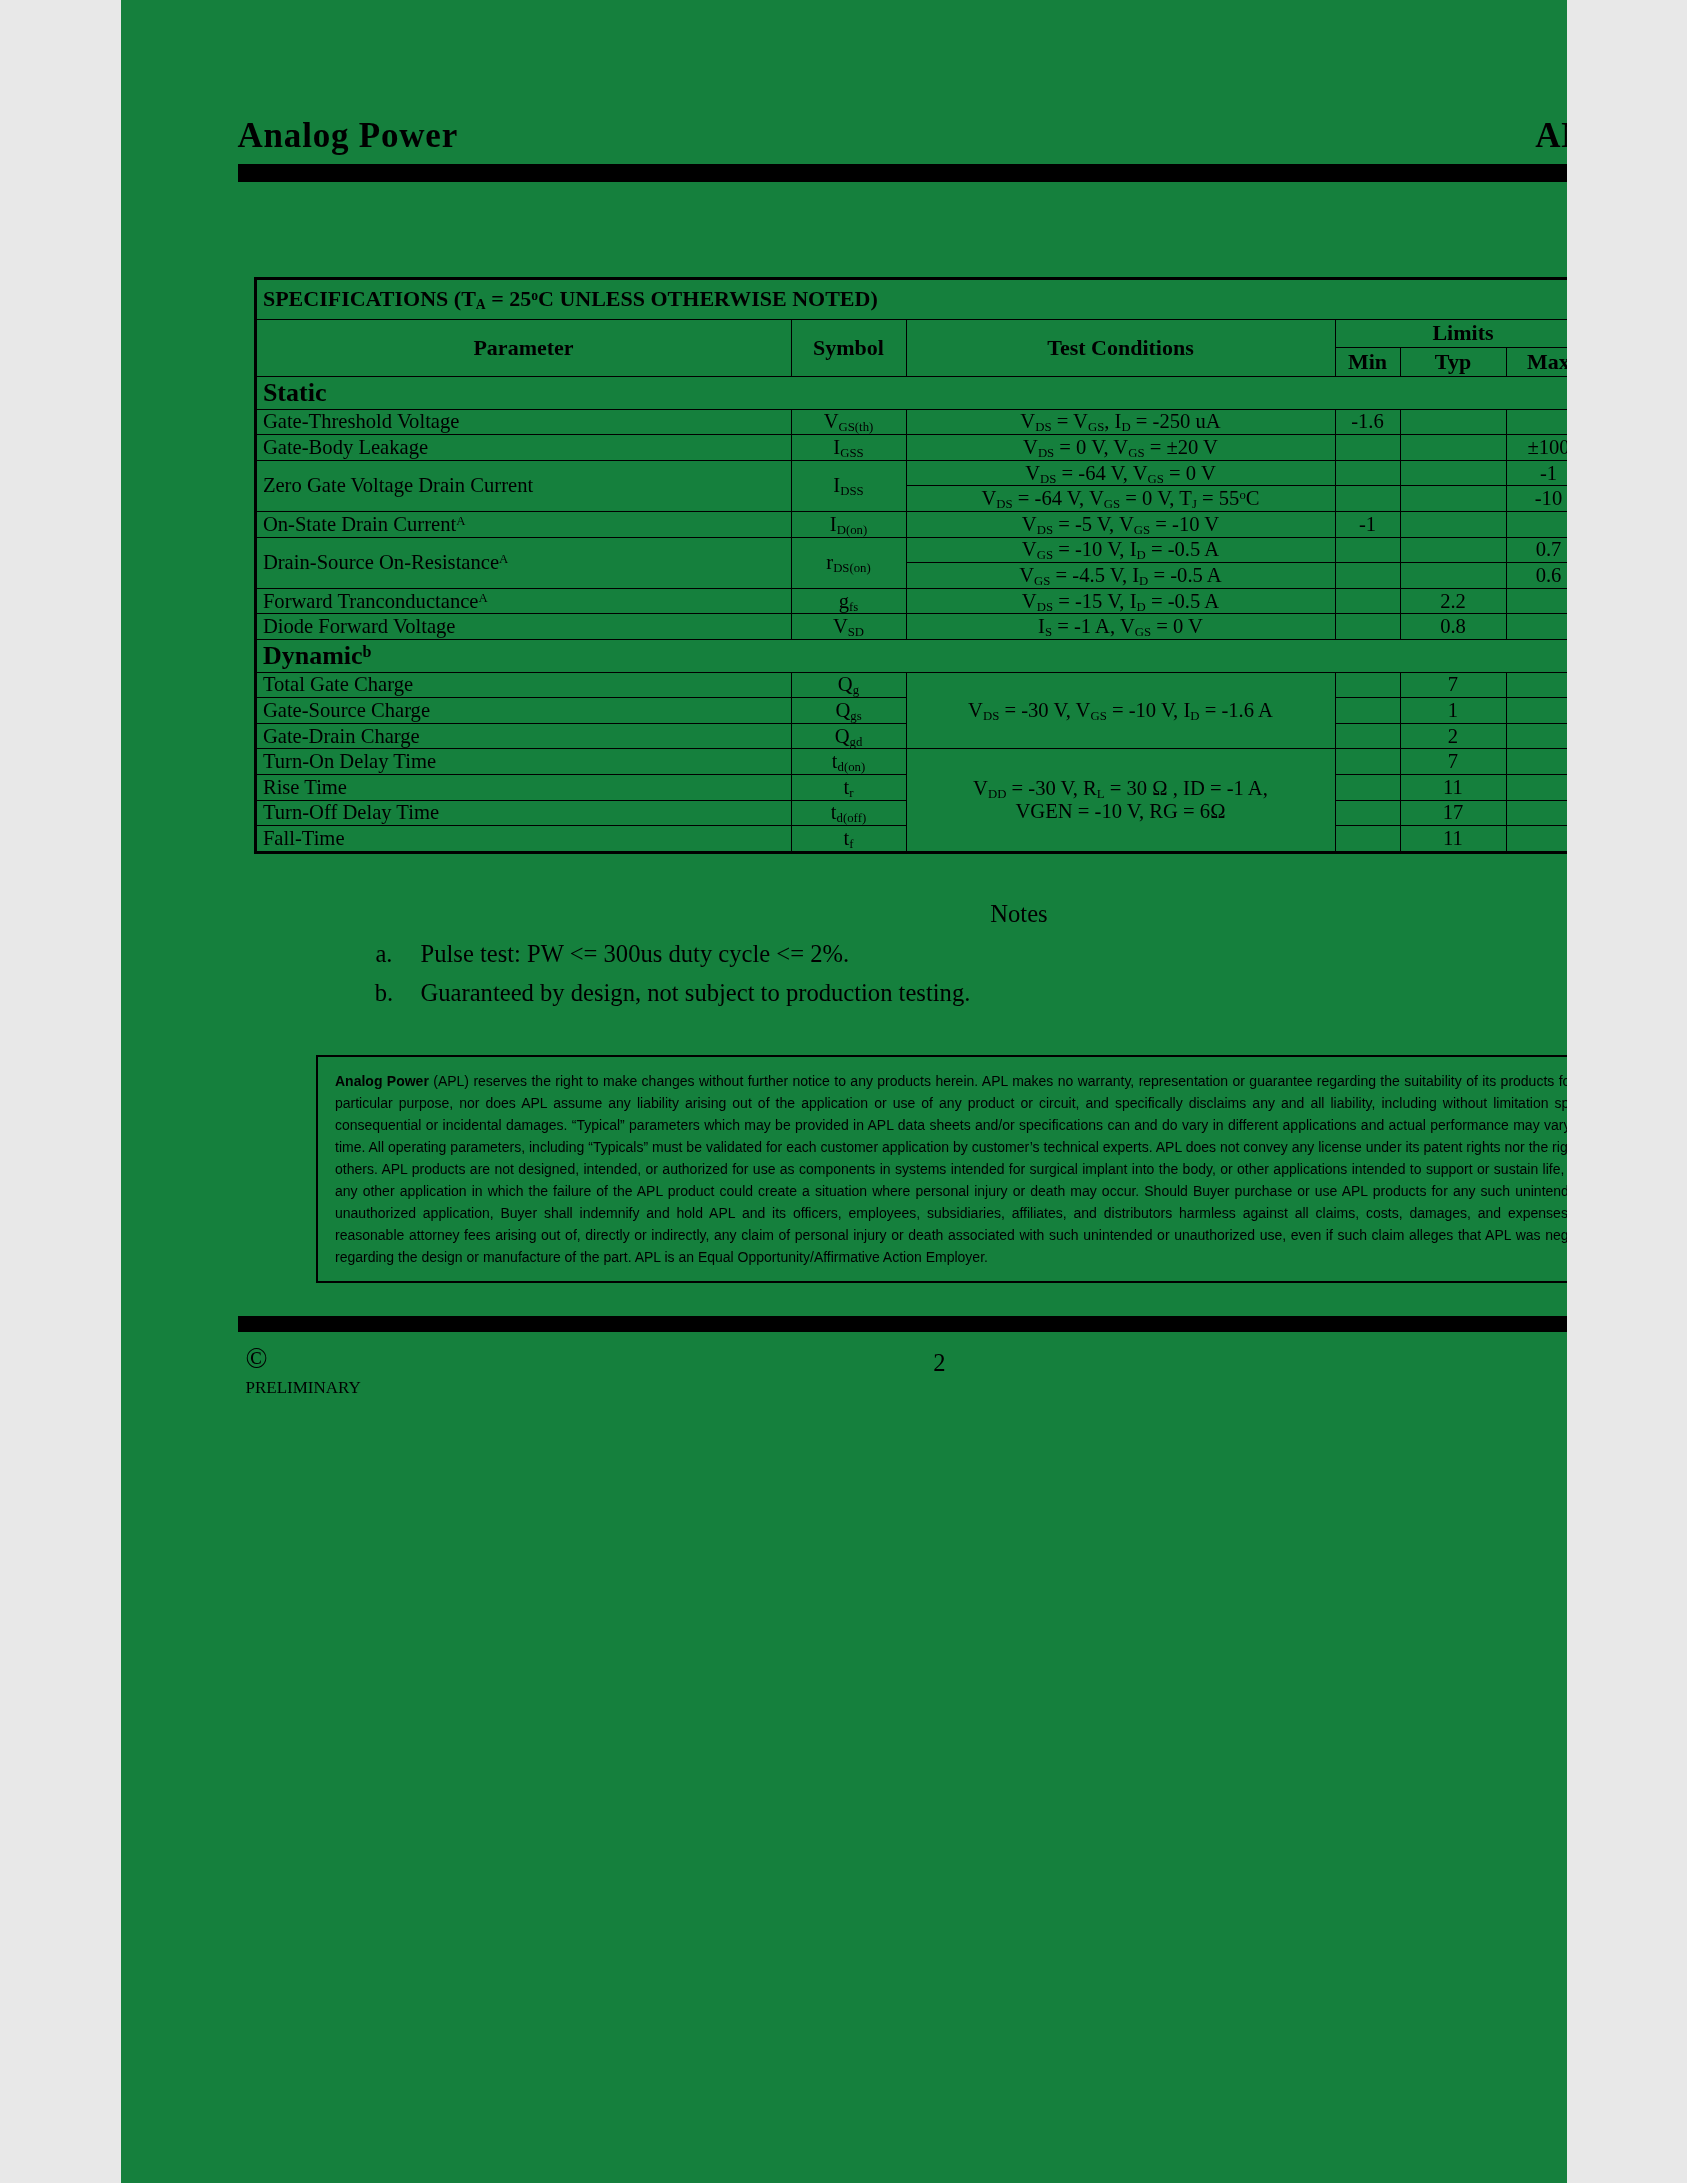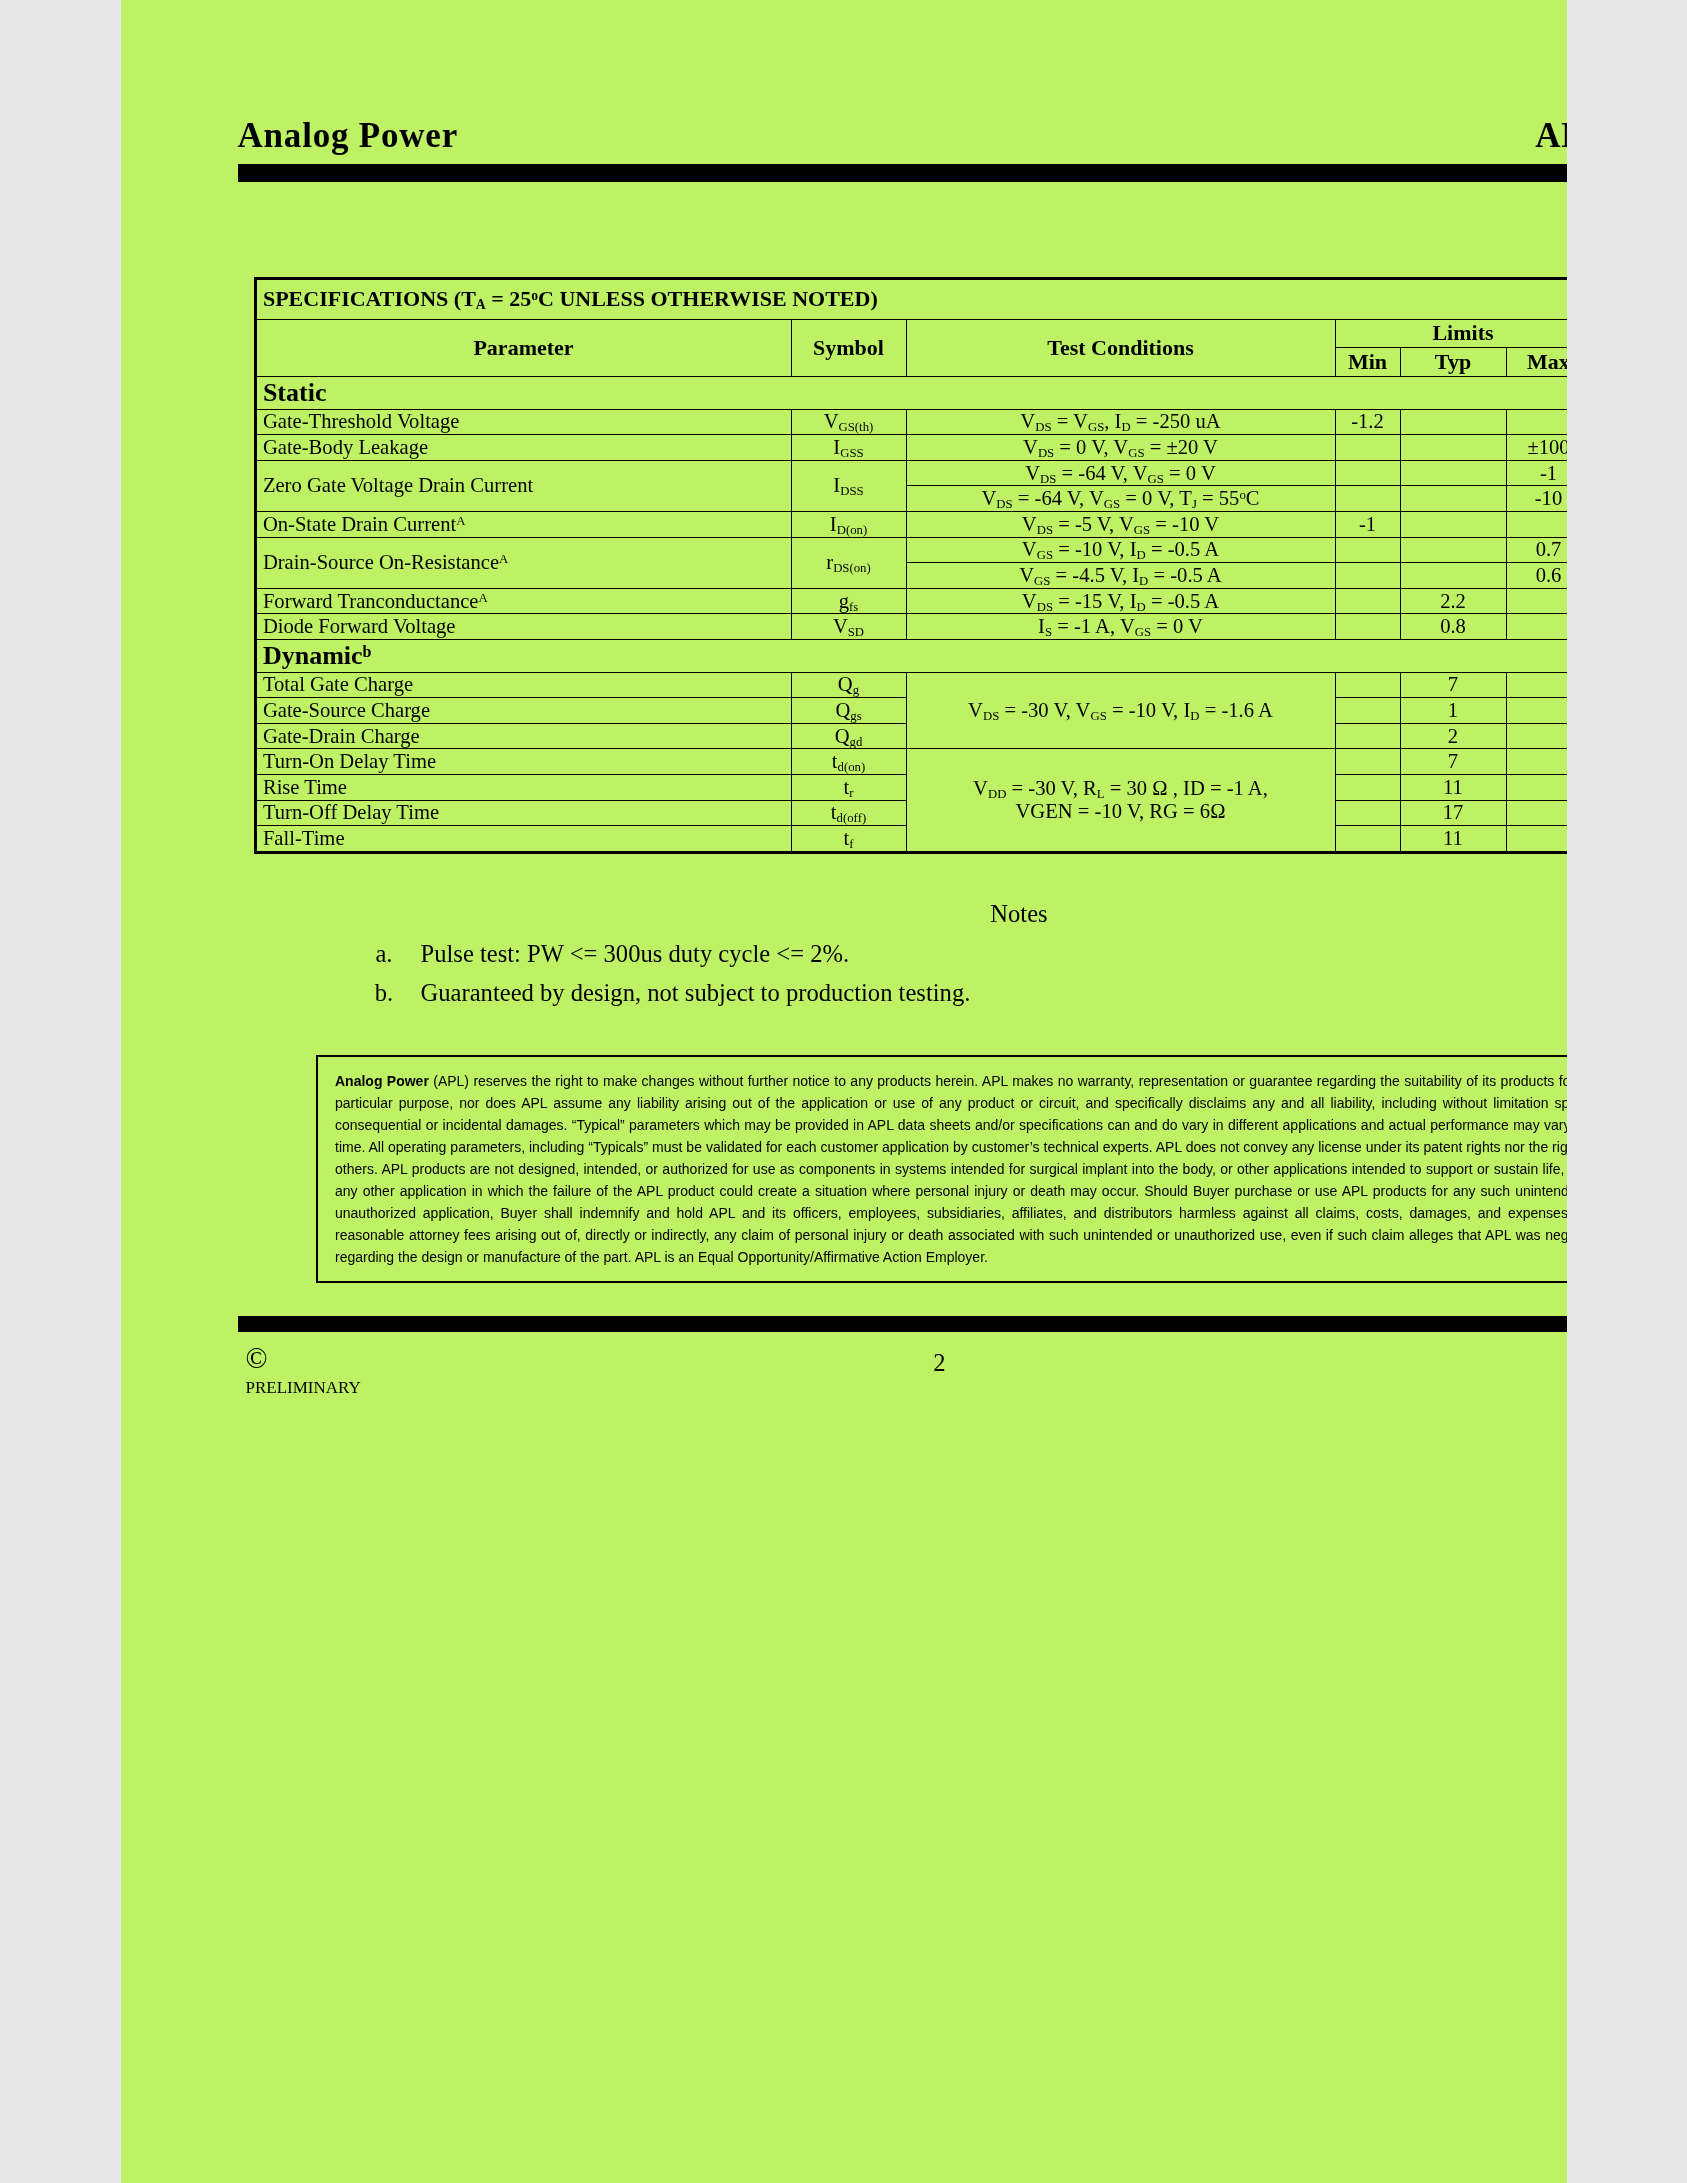--- a/index.html
+++ b/index.html
@@ -1,18 +1,18 @@
 <!DOCTYPE html>
 <html style="font-size:12.7px"><head>
 <meta charset="utf-8">
 <style>
   * { margin:0; padding:0; box-sizing:border-box; }
   html,body { background:#e8e8e8; }
   .page {
-    width:1446px; height:2183px; background:#bef264; position:relative;
+    width:1446px; height:2183px; background:#15803d; position:relative;
     font-family:"Liberation Serif", serif; color:#000; margin:0 auto; overflow:hidden;
   }
   .content { position:absolute; left:117px; width:1453px; top:0; }
 
   
   .header-row { display:flex; justify-content:space-between; align-items:baseline; padding-top:116px; }
   .company, .part { font-size:35px; font-weight:bold; letter-spacing:0.8px; }
   .rule { height:17.5px; background:#000; margin-top:8px; }
 
   
@@ -98,21 +98,21 @@
         </tr>
 
         <tr class="section-row">
           <td colspan="7">Static</td>
         </tr>
 
         <tr class="r">
           <td class="param">Gate-Threshold Voltage</td>
           <td class="sym">V<sub>GS(th)</sub></td>
           <td class="cond">V<sub>DS</sub> = V<sub>GS</sub>, I<sub>D</sub> = -250 uA</td>
-          <td class="num">-1.2</td>
+          <td class="num">-1.6</td>
           <td class="num"></td>
           <td class="num"></td>
           <td class="unit">V</td>
         </tr>
 
         <tr class="r">
           <td class="param">Gate-Body Leakage</td>
           <td class="sym">I<sub>GSS</sub></td>
           <td class="cond">V<sub>DS</sub> = 0 V, V<sub>GS</sub> = ±20 V</td>
           <td class="num"></td>

